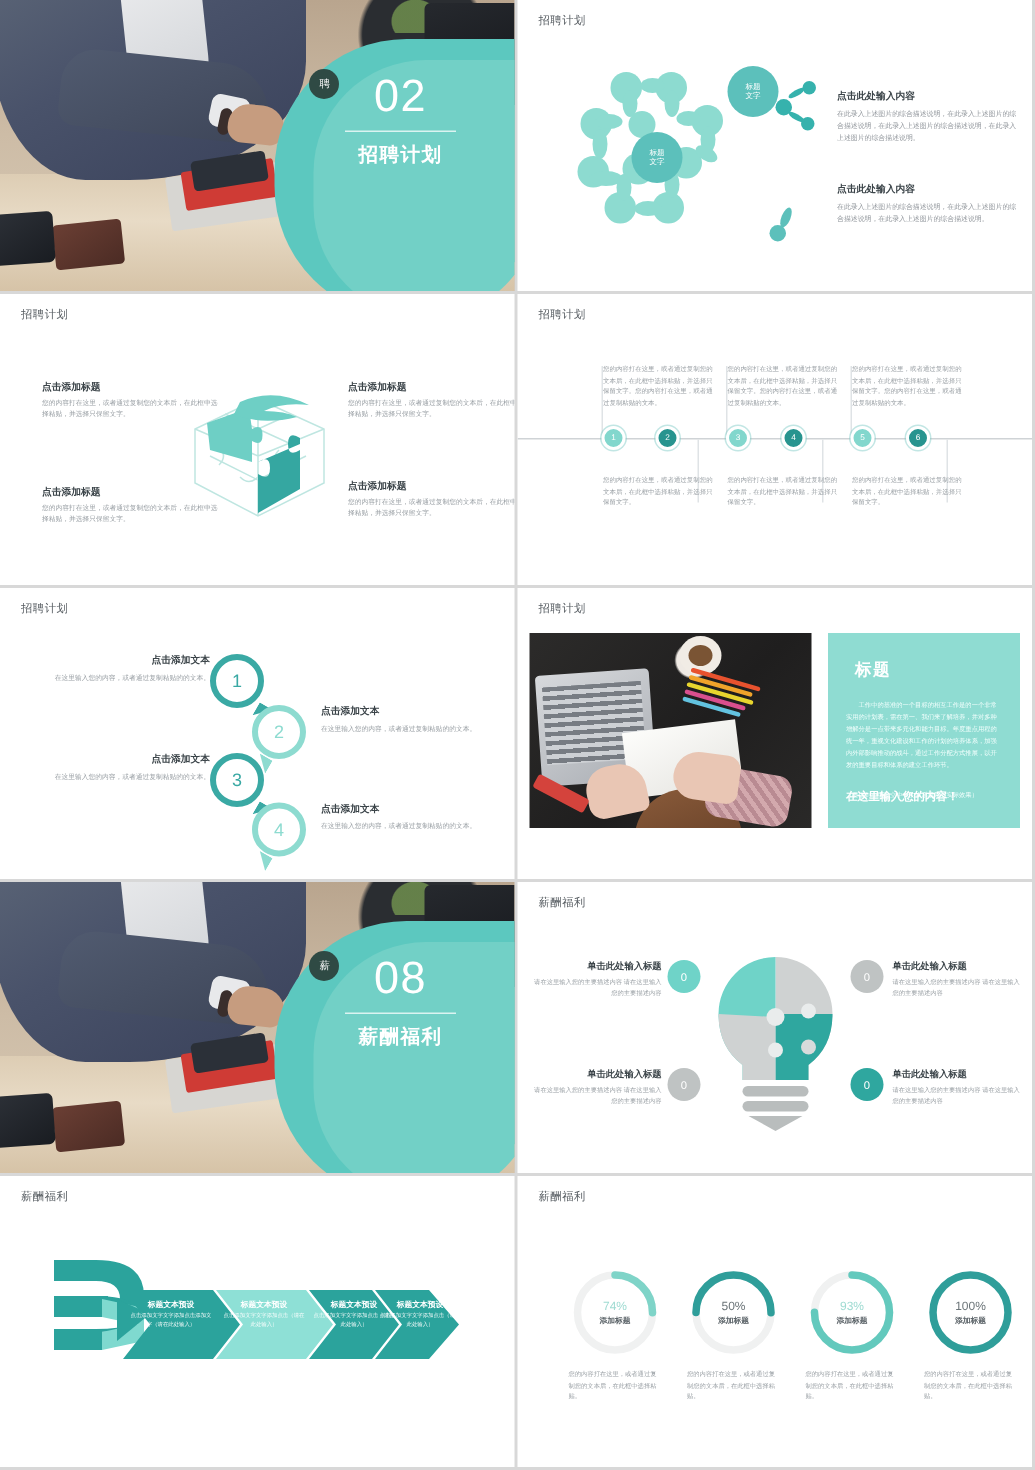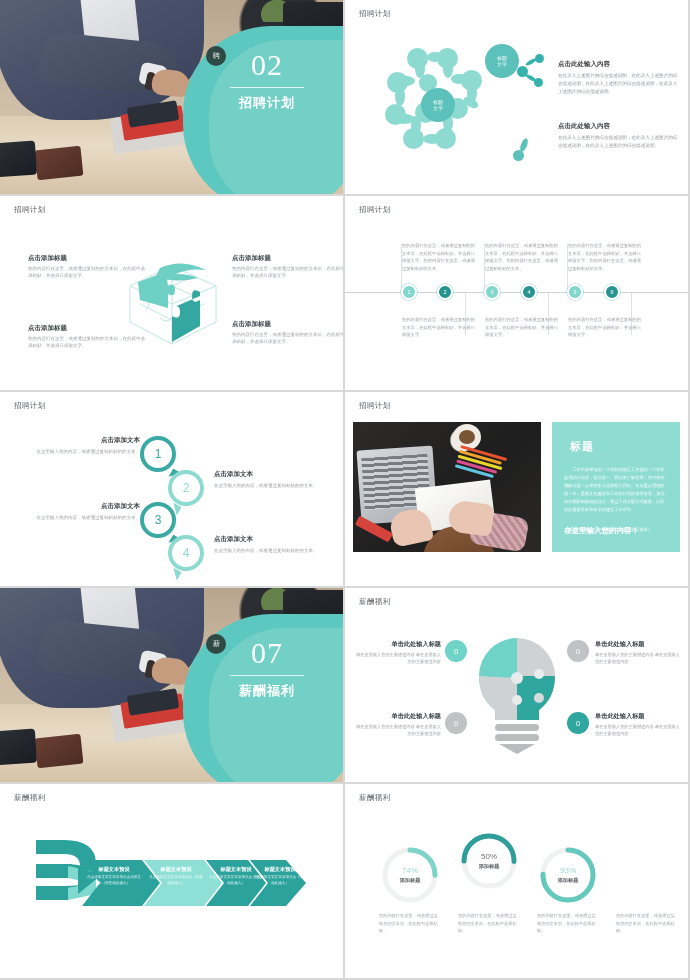--- a/index.html
+++ b/index.html
@@ -21,21 +21,21 @@
     position: relative;
     background: #ffffff;
     overflow: hidden;
   }
   .slide-title {
     position: absolute; left: 14px; top: 9px;
     font-size: 7.5px; color: #555b60; letter-spacing: .4px;
   }
 
   
-  .cover { background: #c9b9a6; font-family: Liberation Serif, serif; }
+  .cover { background: #c9b9a6; }
   .cover-photo {
     position: absolute; inset: 0;
     background:
       radial-gradient(circle at 82% 12%, #2a2d31 0 12%, rgba(42,45,49,0) 13%),
       linear-gradient(180deg, #b9a58e 0%, #cdbca6 46%, #d9cbb6 100%);
   }
   .ph-plant {
     position: absolute; right: 46px; top: -4px; width: 40px; height: 26px;
     background: radial-gradient(ellipse at 50% 70%, #6f8f4e 0 55%, rgba(111,143,78,0) 58%);
     opacity: .85;
@@ -518,21 +518,21 @@
       <div class="ph-phone"></div>
       <div class="ph-wallet"></div>
       <div class="ph-case"></div>
     </div>
     <div class="cover-blob"></div>
     <div class="cover-blob-in"></div>
     <div class="cover-badge" style="left:206px; top:46px;">
       <span>薪</span>
     </div>
     <div class="cover-text">
-      <div class="cover-num">07</div>
+      <div class="cover-num">08</div>
       <div class="cover-rule"></div>
       <div class="cover-cn">薪酬福利</div>
     </div>
   </div>
 
   <div class="slide">
     <div class="slide-title">薪酬福利</div>
 
     <div class="bulb">
       <svg width="108" height="122" viewBox="0 0 108 122">
@@ -625,40 +625,49 @@
     <div class="donut" style="left:36px; top:62px;">
       <svg width="58" height="58" viewBox="0 0 58 58">
         <circle cx="29" cy="29" r="25" fill="none" stroke="#f0f1f1" stroke-width="5"></circle>
         <circle cx="29" cy="29" r="25" fill="none" stroke="#7fd4c8" stroke-width="5" stroke-dasharray="39.3 117.8" stroke-linecap="round" transform="rotate(-90 29 29)"></circle>
       </svg>
       <div class="lbl">
         <div class="pct" style="color:#9fdbd2;">74%</div>
         <div class="cap">添加标题</div>
       </div>
     </div>
-    <div class="donut" style="left:115px; top:48px;">
+    <div class="donut" style="left:115px; top:62px;">
       <svg width="58" height="58" viewBox="0 0 58 58">
         <circle cx="29" cy="29" r="25" fill="none" stroke="#f0f1f1" stroke-width="5"></circle>
         <circle cx="29" cy="29" r="25" fill="none" stroke="#2f9e9a" stroke-width="5" stroke-dasharray="78.5 78.5" stroke-linecap="round" transform="rotate(-180 29 29)"></circle>
       </svg>
       <div class="lbl">
         <div class="pct" style="color:#6b7478;">50%</div>
         <div class="cap">添加标题</div>
       </div>
     </div>
     <div class="donut" style="left:194px; top:62px;">
       <svg width="58" height="58" viewBox="0 0 58 58">
         <circle cx="29" cy="29" r="25" fill="none" stroke="#f0f1f1" stroke-width="5"></circle>
         <circle cx="29" cy="29" r="25" fill="none" stroke="#63c9bd" stroke-width="5" stroke-dasharray="117.8 39.3" stroke-linecap="round" transform="rotate(-90 29 29)"></circle>
       </svg>
       <div class="lbl">
         <div class="pct" style="color:#9fdbd2;">93%</div>
         <div class="cap">添加标题</div>
       </div>
     </div>
+    <div class="donut" style="left:273px; top:62px;">
+      <svg width="58" height="58" viewBox="0 0 58 58">
+        <circle cx="29" cy="29" r="25" fill="none" stroke="#2f9e9a" stroke-width="5"></circle>
+      </svg>
+      <div class="lbl">
+        <div class="pct" style="color:#6b7478;">100%</div>
+        <div class="cap">添加标题</div>
+      </div>
+    </div>
 
     <div class="donut-desc" style="left:34px;  top:128px;">您的内容打在这里，或者通过复制您的文本后，在此框中选择粘贴。</div>
     <div class="donut-desc" style="left:113px; top:128px;">您的内容打在这里，或者通过复制您的文本后，在此框中选择粘贴。</div>
     <div class="donut-desc" style="left:192px; top:128px;">您的内容打在这里，或者通过复制您的文本后，在此框中选择粘贴。</div>
     <div class="donut-desc" style="left:271px; top:128px;">您的内容打在这里，或者通过复制您的文本后，在此框中选择粘贴。</div>
   </div>
 
 </div>
 
 </body></html>

